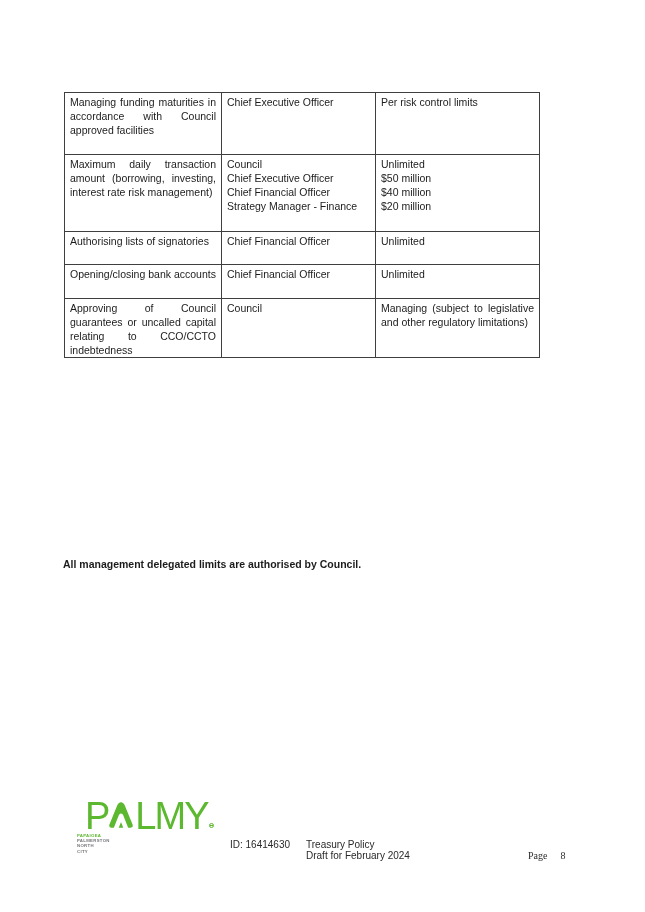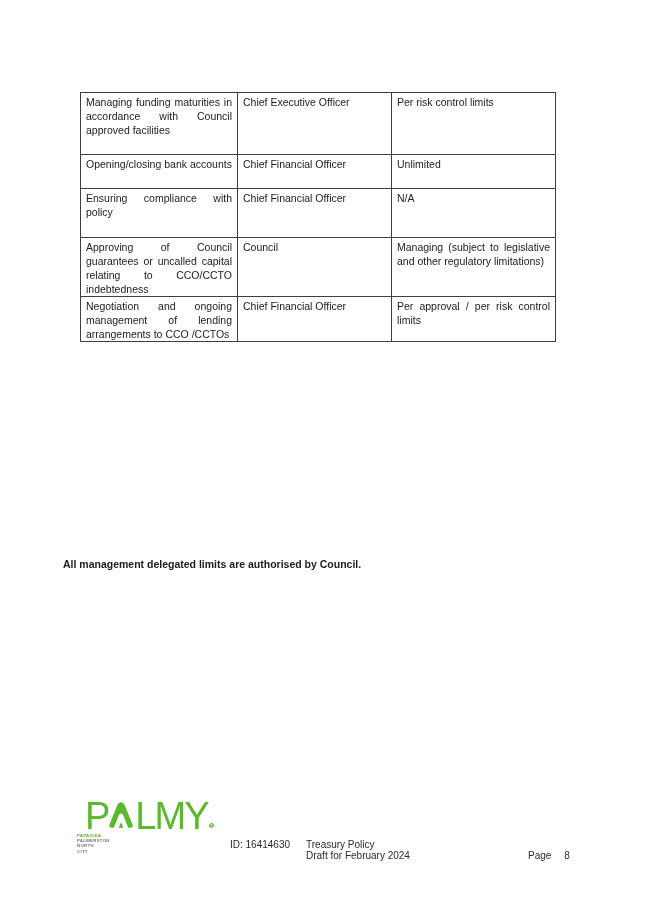--- a/index.html
+++ b/index.html
@@ -13,21 +13,21 @@
   }
   .page {
     position: absolute;
     inset: 0;
     background: #ffffff;
   }
 
   
   table.delegations {
     position: absolute;
-    left: 80px;
+    left: 64px;
     top: 92px;
     width: 475px;
     border-collapse: collapse;
     table-layout: fixed;
   }
   table.delegations td {
     border: 1px solid #3f3f3f;
     vertical-align: top;
     font-size: 10.5px;
     line-height: 14px;
@@ -117,59 +117,65 @@
   .footer-item {
     position: absolute;
     font-size: 10px;
     line-height: 10px;
     color: #2a2a2a;
     white-space: nowrap;
   }
   .f-id    { left: 230px; top: 840px; }
   .f-title { left: 306px; top: 840px; }
   .f-sub   { left: 306px; top: 851px; text-align: center; }
-  .f-page  { left: 528px; top: 851px; }
+  .f-page  { left: 528px; top: 851px; font-family: Liberation Serif, serif; }
   .f-page .num { margin-left: 13px; }
 </style>
 </head>
 <body>
 
 <div class="page">
 
   <table class="delegations">
     <colgroup>
       <col style="width:157px">
       <col style="width:154px">
       <col style="width:164px">
     </colgroup>
     <tbody>
       <tr class="r1">
         <td>Managing funding maturities in accordance with Council approved facilities</td>
         <td>Chief Executive Officer</td>
         <td>Per risk control limits</td>
       </tr>
+      <tr class="r2">
+        <td>Maximum daily transaction amount (borrowing, investing, interest rate risk management)</td>
+        <td>Council
+Chief Executive Officer
+Chief Financial Officer
+Strategy Manager - Finance</td>
+        <td>Unlimited
+$50 million
+$40 million
+$20 million</td>
+      </tr>
+      <tr class="r3">
+        <td>Authorising lists of signatories</td>
+        <td>Chief Financial Officer</td>
+        <td>Unlimited</td>
+      </tr>
       <tr class="r4">
         <td>Opening/closing bank accounts</td>
         <td>Chief Financial Officer</td>
         <td>Unlimited</td>
       </tr>
-      <tr class="r6">
-        <td>Ensuring compliance with policy</td>
-        <td>Chief Financial Officer</td>
-        <td>N/A</td>
-      </tr>
       <tr class="r8">
         <td>Approving of Council guarantees or uncalled capital relating to CCO/CCTO indebtedness</td>
         <td>Council</td>
         <td>Managing (subject to legislative and other regulatory limitations)</td>
-      </tr>
-      <tr class="r9">
-        <td>Negotiation and ongoing management of lending arrangements to CCO /CCTOs</td>
-        <td>Chief Financial Officer</td>
-        <td>Per approval / per risk control limits</td>
       </tr>
     </tbody>
   </table>
 
   <div class="note">All management delegated limits are authorised by Council.</div>
 
   <div class="logo">
     <div class="wordmark"><span>P</span><svg class="a-glyph" width="28" height="27" viewBox="0 0 32 30">
           <path d="M5,26.5 L13.7,5 Q16,-0.5 18.3,5 L27,26.5 Z" fill="#5CB82F" stroke="#5CB82F" stroke-width="5" stroke-linejoin="round"></path>
           <path d="M9.8,31 L16,15.5 L22.2,31" fill="none" stroke="#ffffff" stroke-width="5.2" stroke-linejoin="round"></path>

